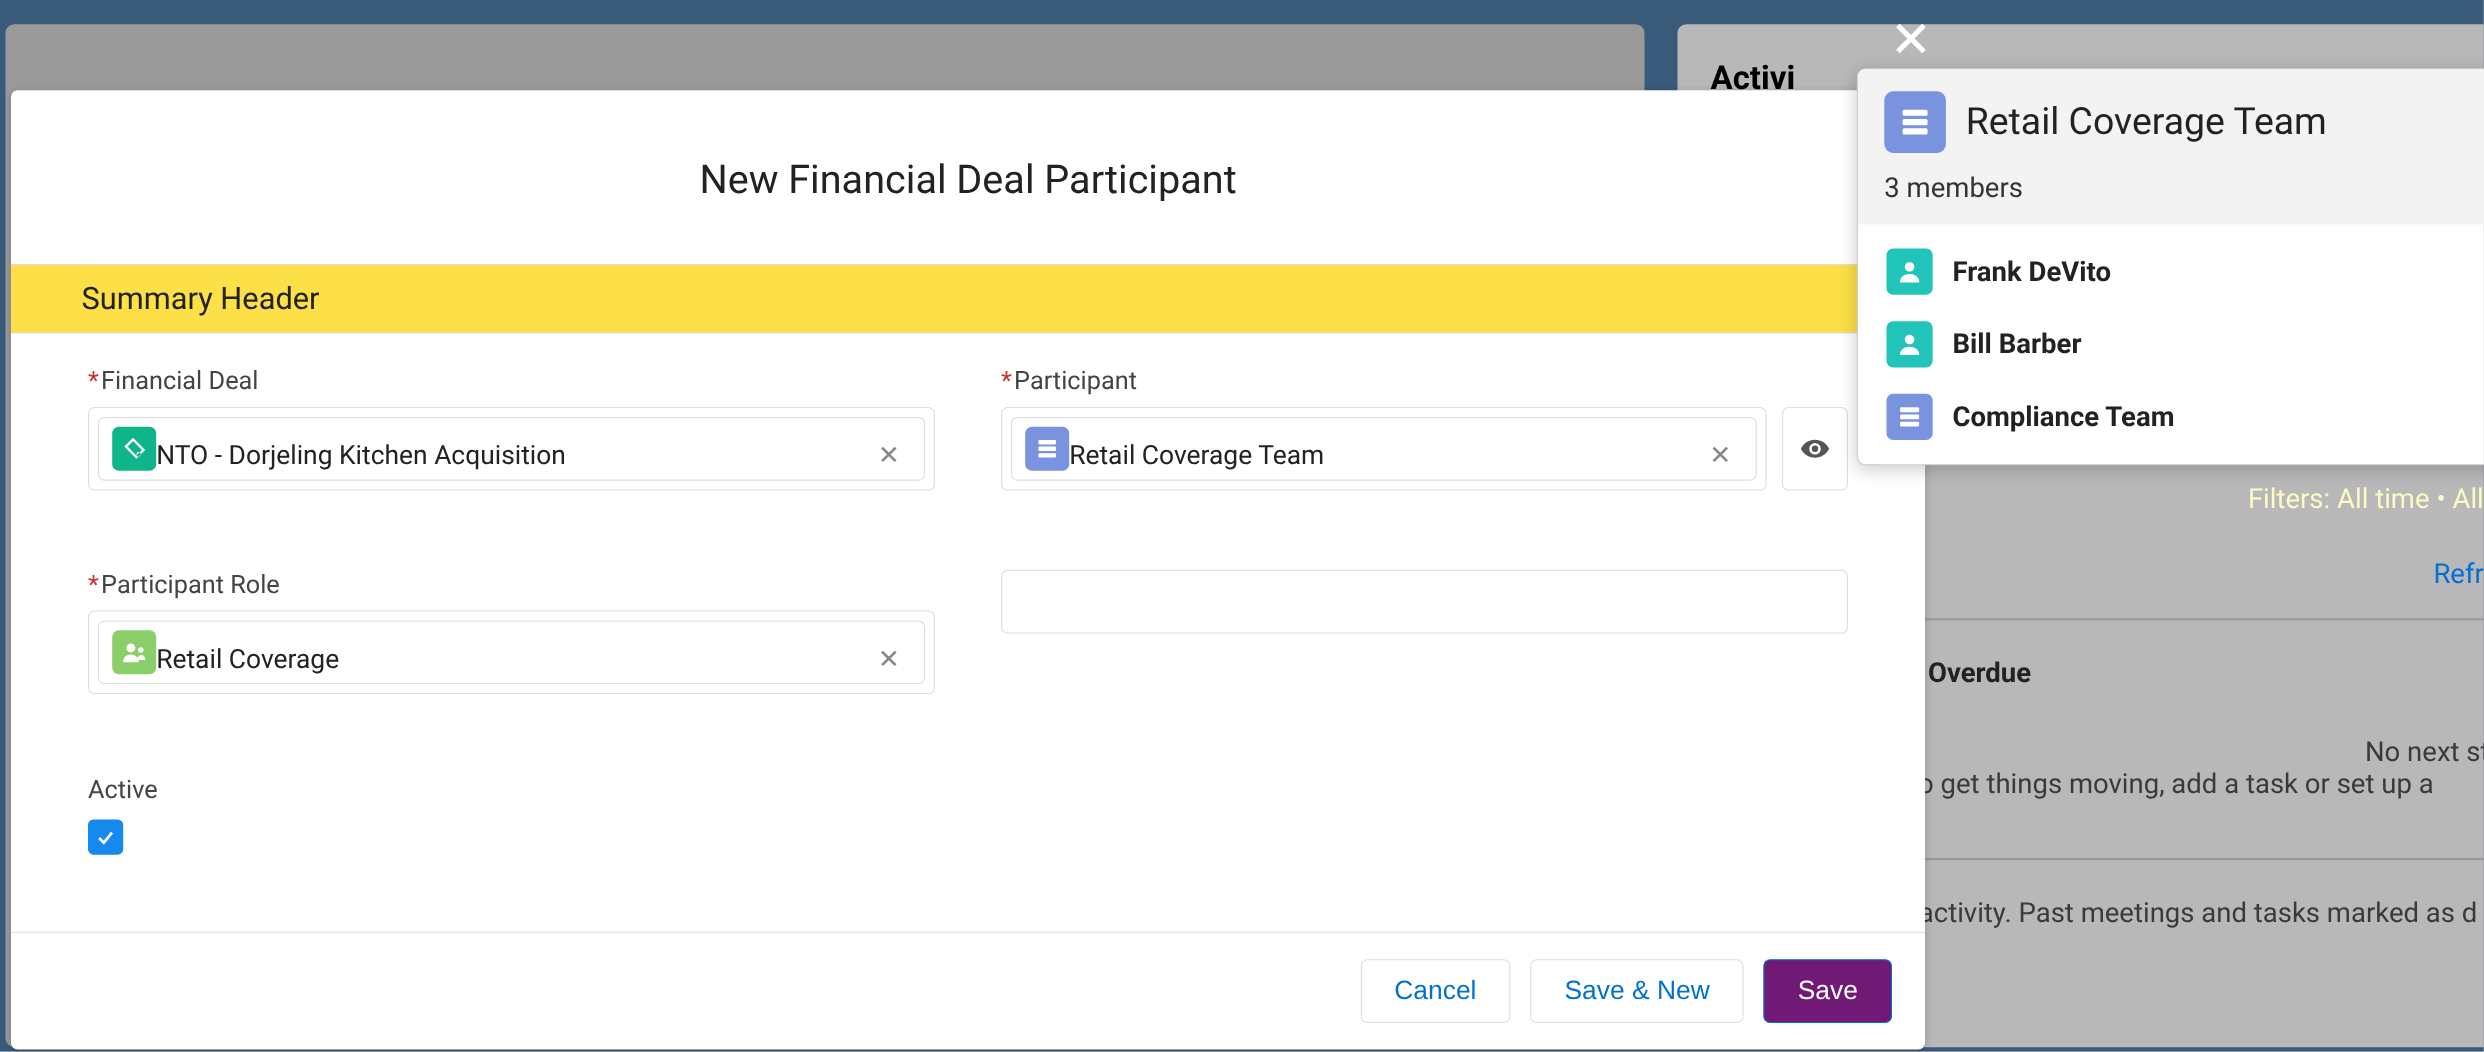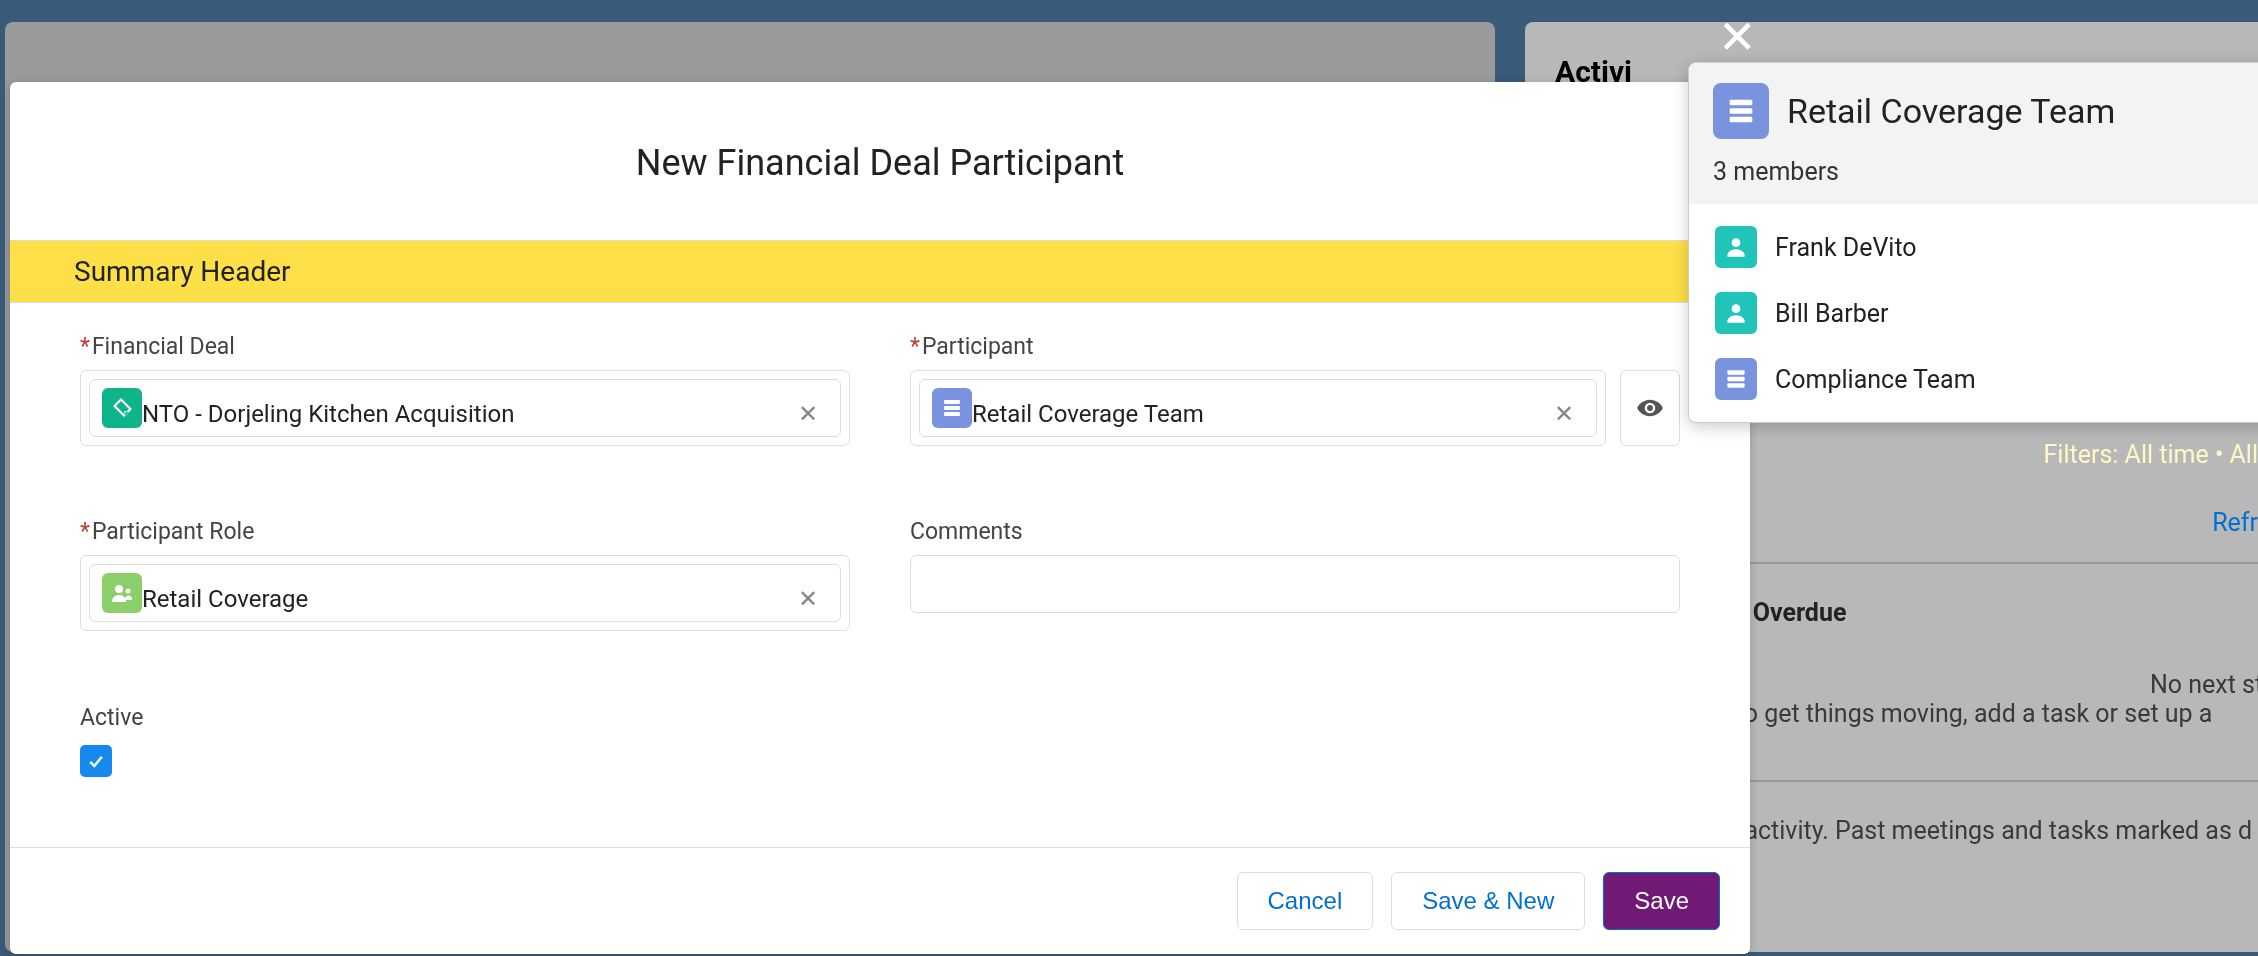--- a/index.html
+++ b/index.html
@@ -318,20 +318,21 @@
       height: 42px;
       border-radius: 6px;
       display: flex;
       align-items: center;
       justify-content: center;
     }
     .popover-item-icon svg { width: 26px; height: 26px; }
     .popover-item-text {
       font-size: 25px;
       color: #222;
+      font-weight: bold;
     }
   </style>
 </head>
 <body>
 
 <div class="bg-left-panel"></div>
 <div class="bg-right-panel">
   <div class="bg-activity-label">Activi</div>
 </div>
 <div class="bg-filters">Filters: All time • All</div>
@@ -410,21 +411,20 @@
                 <path d="M15 18c0-1.8 1.5-3.5 3.5-3.5S22 16.2 22 18v1h-7v-1z"></path>
               </svg>
           </div>
           <span class="lookup-text">Retail Coverage</span>
           <span class="clear-x">✕</span>
         </div>
       </div>
     </div>
 
     <div class="form-field">
-      <div class="field-label">Comments</div>
       <input type="text" class="text-input" value="" style="">
     </div>
 
     <div class="form-field">
       <div class="field-label">Active</div>
       <div class="checkbox">
         <svg viewBox="0 0 24 24">
             <polyline points="5,13 10,18 19,7"></polyline>
           </svg>
       </div>

